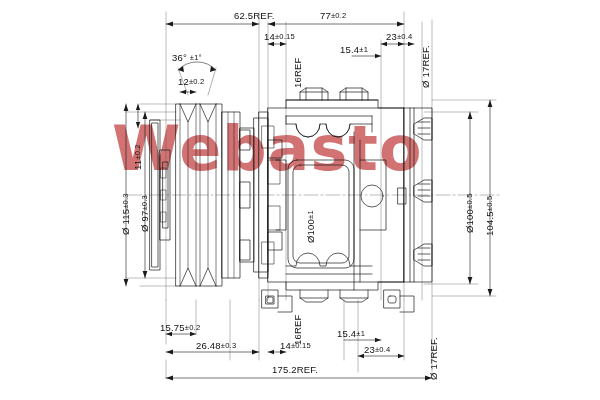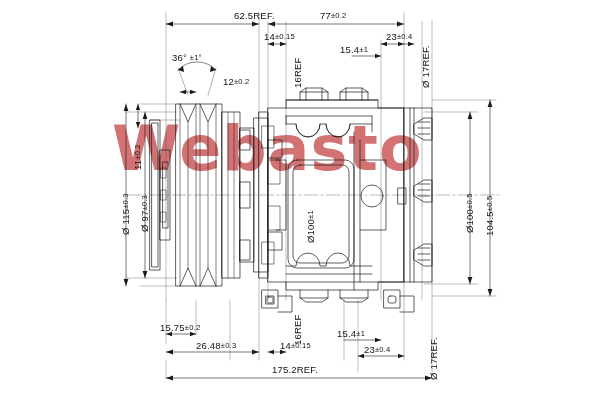--- a/index.html
+++ b/index.html
@@ -313,21 +313,21 @@
   </svg>
 
   <div class="dim" style="left:190px; top:10px;margin-left:44px;">62.5REF.</div>
   <div class="dim" style="left:320px; top:10px;"><span>77</span><span class="tol">±0.2</span></div>
   <div class="dim" style="left:264px; top:31px;"><span>14</span><span class="tol">±0.15</span></div>
   <div class="dim" style="left:386px; top:31px;"><span>23</span><span class="tol">±0.4</span></div>
   <div class="dim rot90" style="left:292px; top:88px;">16REF</div>
   <div class="dim rot90" style="left:420px; top:88px;">Ø 17REF.</div>
   <div class="dim" style="left:340px; top:44px;"><span>15.4</span><span class="tol">±1</span></div>
   <div class="dim" style="left:172px; top:52px;"><span>36°</span> <span class="tol">±1°</span></div>
-  <div class="dim" style="left:178px; top:76px;margin-left:45px;"><span>12</span><span class="tol">±0.2</span></div>
+  <div class="dim" style="left:178px; top:76px;"><span>12</span><span class="tol">±0.2</span></div>
 
   <div class="dim rot90" style="left:120px; top:235px;"><span>Ø 115</span><span class="tol">±0.3</span></div>
   <div class="dim rot90" style="left:139px; top:232px;"><span>Ø 97</span><span class="tol">±0.3</span></div>
   <div class="dim rot90" style="left:132px; top:170px;"><span>11</span><span class="tol">±0.2</span></div>
 
   <div class="dim rot90" style="left:464px; top:233px;"><span>Ø100</span><span class="tol">±0.5</span></div>
   <div class="dim rot90" style="left:484px; top:236px;"><span>104.5</span><span class="tol">±0.5</span></div>
 
   <div class="dim rot90" style="left:305px; top:243px;"><span>Ø100</span><span class="tol">±1</span></div>
 

